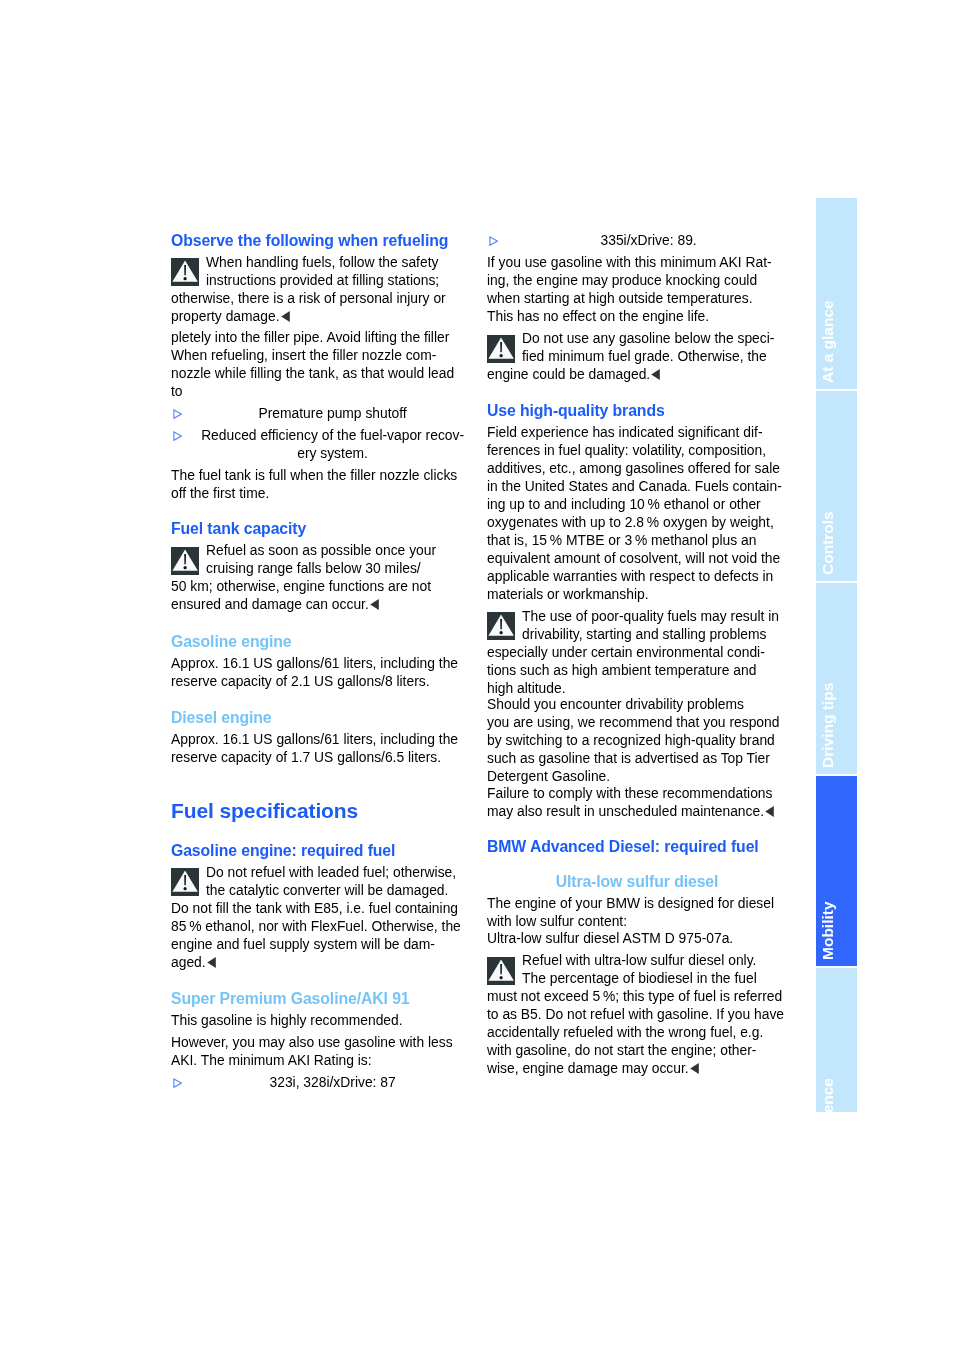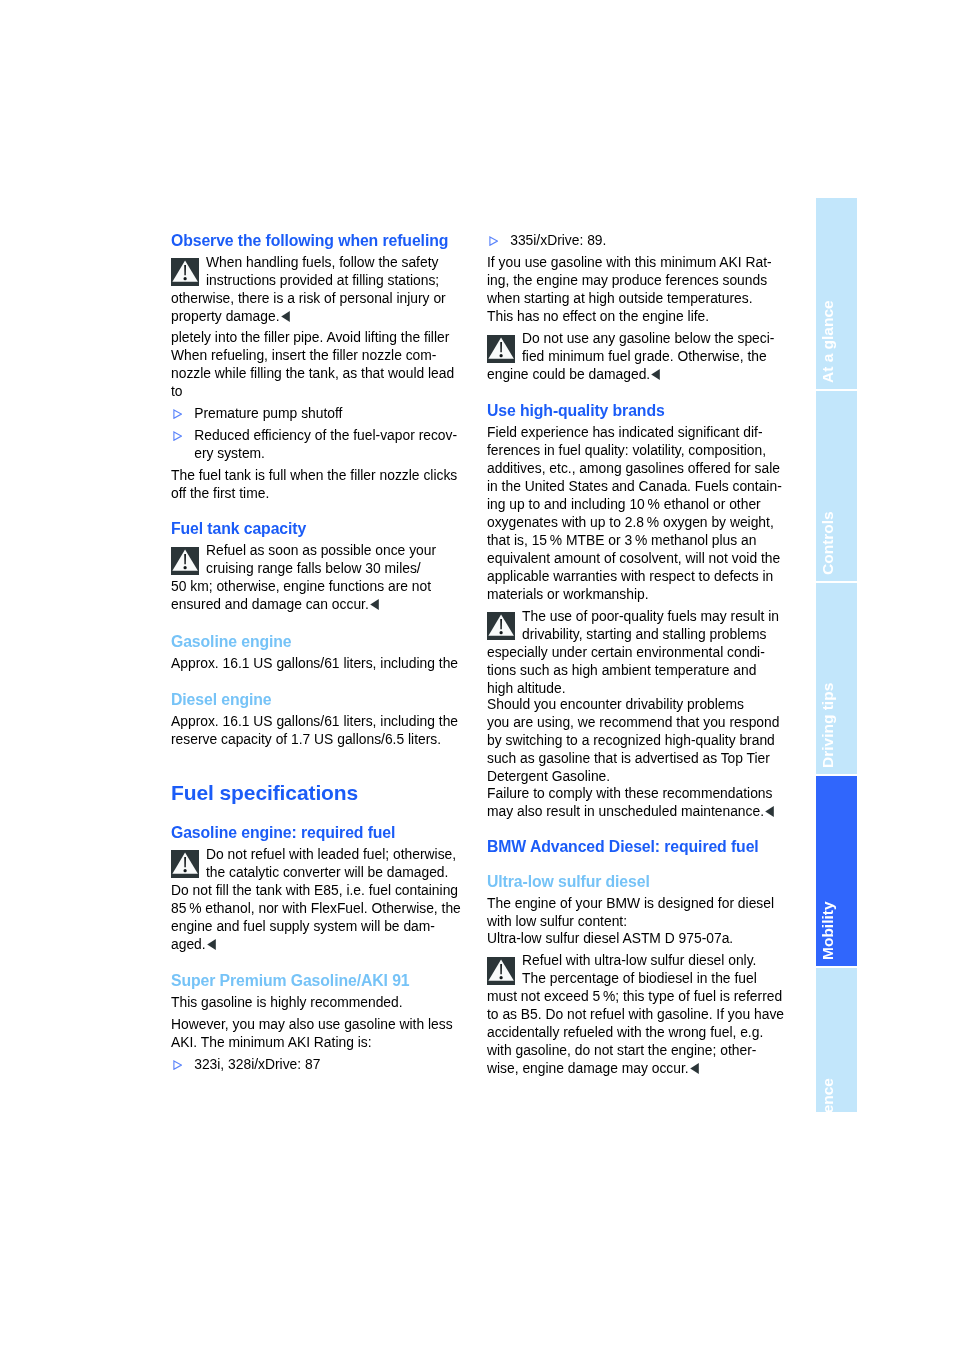--- a/index.html
+++ b/index.html
@@ -15,24 +15,24 @@
   .endmark{display:inline-block;margin-left:1.1px;vertical-align:-1.1px;line-height:0;}
 
   .h0{font-size:21px;line-height:25px;font-weight:bold;color:#1b5cf7;margin:32px 0 12px;letter-spacing:-0.1px;white-space:pre;}
   .h2{font-size:15.8px;line-height:18px;font-weight:bold;color:#1b5cf7;margin:18.5px 0 3px;letter-spacing:-0.1px;white-space:pre;}
   .h3{font-size:15.8px;line-height:18px;font-weight:bold;color:#76c3f7;margin:19.5px 0 3px;letter-spacing:-0.1px;white-space:pre;}
   .p{font-size:13.85px;color:#000;margin:0 0 4px;}
   .warn{font-size:13.85px;color:#000;margin:0 0 3px;overflow:hidden;position:relative;}
   .warnicon{position:absolute;left:0;top:5.5px;width:28px;height:28px;line-height:0;}
   .warnicon svg{display:block;}
   .warn .ind{padding-left:35px;}
-  .bullet{position:relative;padding-left:23.2px;font-size:13.85px;margin:0 0 4px;}
+  .bullet{position:relative;padding-left:23.2px;font-size:13.85px;margin:0 0 4px;text-align:center;}
   .bullet .tri{position:absolute;left:1.6px;top:5.1px;line-height:0;}
   .p.tight,.warn.tight{margin-top:-5px;}
-  .h2 + .h3{margin-top:17px;}
+  .h2 + .h3{margin-top:17px;text-align:center;}
 
   .sidebar{position:absolute;left:816px;top:198px;width:41px;}
   .tab{width:41px;height:191px;margin-bottom:2px;background:#c2e6fb;position:relative;box-sizing:border-box;}
   .tab:nth-child(2),.tab:nth-child(4){height:190px;}
   .tab.active{background:#3066fc;}
   .tab span{position:absolute;left:0;bottom:6.5px;width:41px;height:0;
     writing-mode:vertical-rl;transform:rotate(180deg);transform-origin:center;
     color:#fff;font-size:15.5px;font-weight:bold;line-height:24px;
     letter-spacing:0px;white-space:nowrap;}
 
@@ -104,20 +104,21 @@
         <div class="ln ind"><span>Refuel as soon as possible once your</span></div>
         <div class="ln ind"><span>cruising range falls below 30 miles/</span></div>
         <div class="ln"><span>50 km; otherwise, engine functions are not</span></div>
         <div class="ln"><span>ensured and damage can occur.</span><span class="endmark"><svg viewBox="0 0 9 11" width="9" height="11">
               <path d="M8.8 0.1 L8.8 10.9 L0.2 5.5 Z" fill="#2b3538"></path>
             </svg></span></div>
       </div>
     <div class="h3">Gasoline engine</div>
     <div class="p">
         <div class="ln"><span>Approx. 16.1 US gallons/61 liters, including the</span></div>
+        <div class="ln"><span>reserve capacity of 2.1 US gallons/8 liters.</span></div>
       </div>
     <div class="h3">Diesel engine</div>
     <div class="p">
         <div class="ln"><span>Approx. 16.1 US gallons/61 liters, including the</span></div>
         <div class="ln"><span>reserve capacity of 1.7 US gallons/6.5 liters.</span></div>
       </div>
     <div class="h0">Fuel specifications</div>
     <div class="h2">Gasoline engine: required fuel</div>
     <div class="warn">
         <span class="warnicon">
@@ -159,21 +160,21 @@
     <div class="bullet">
         <span class="tri"><svg viewBox="0 0 9 10" width="9" height="10">
             <path d="M0.9 0.9 L8.4 5.1 L0.9 9.3 Z" fill="none" stroke="#5b84fb" stroke-width="1.15" stroke-linejoin="miter"></path>
           </svg></span>
         <div class="btext">
           <div class="ln"><span>335i/xDrive: 89.</span></div>
         </div>
       </div>
     <div class="p">
         <div class="ln"><span>If you use gasoline with this minimum AKI Rat-</span></div>
-        <div class="ln"><span>ing, the engine may produce ferences sounds</span></div>
+        <div class="ln"><span>ing, the engine may produce knocking could</span></div>
         <div class="ln"><span>when starting at high outside temperatures.</span></div>
         <div class="ln"><span>This has no effect on the engine life.</span></div>
       </div>
     <div class="warn">
         <span class="warnicon">
           <svg viewBox="0 0 28 28" width="28" height="28">
             <rect width="28" height="28" fill="#2b3538"></rect>
             <path d="M14.05 2.6 L26.9 23.8 L1.4 23.8 Z" fill="#f8fafa"></path>
             <path d="M13.25 7.1 h1.75 l-0.2 10.05 h-1.4 z" fill="#111719"></path>
             <circle cx="14.1" cy="20.7" r="1.62" fill="#111719"></circle>

